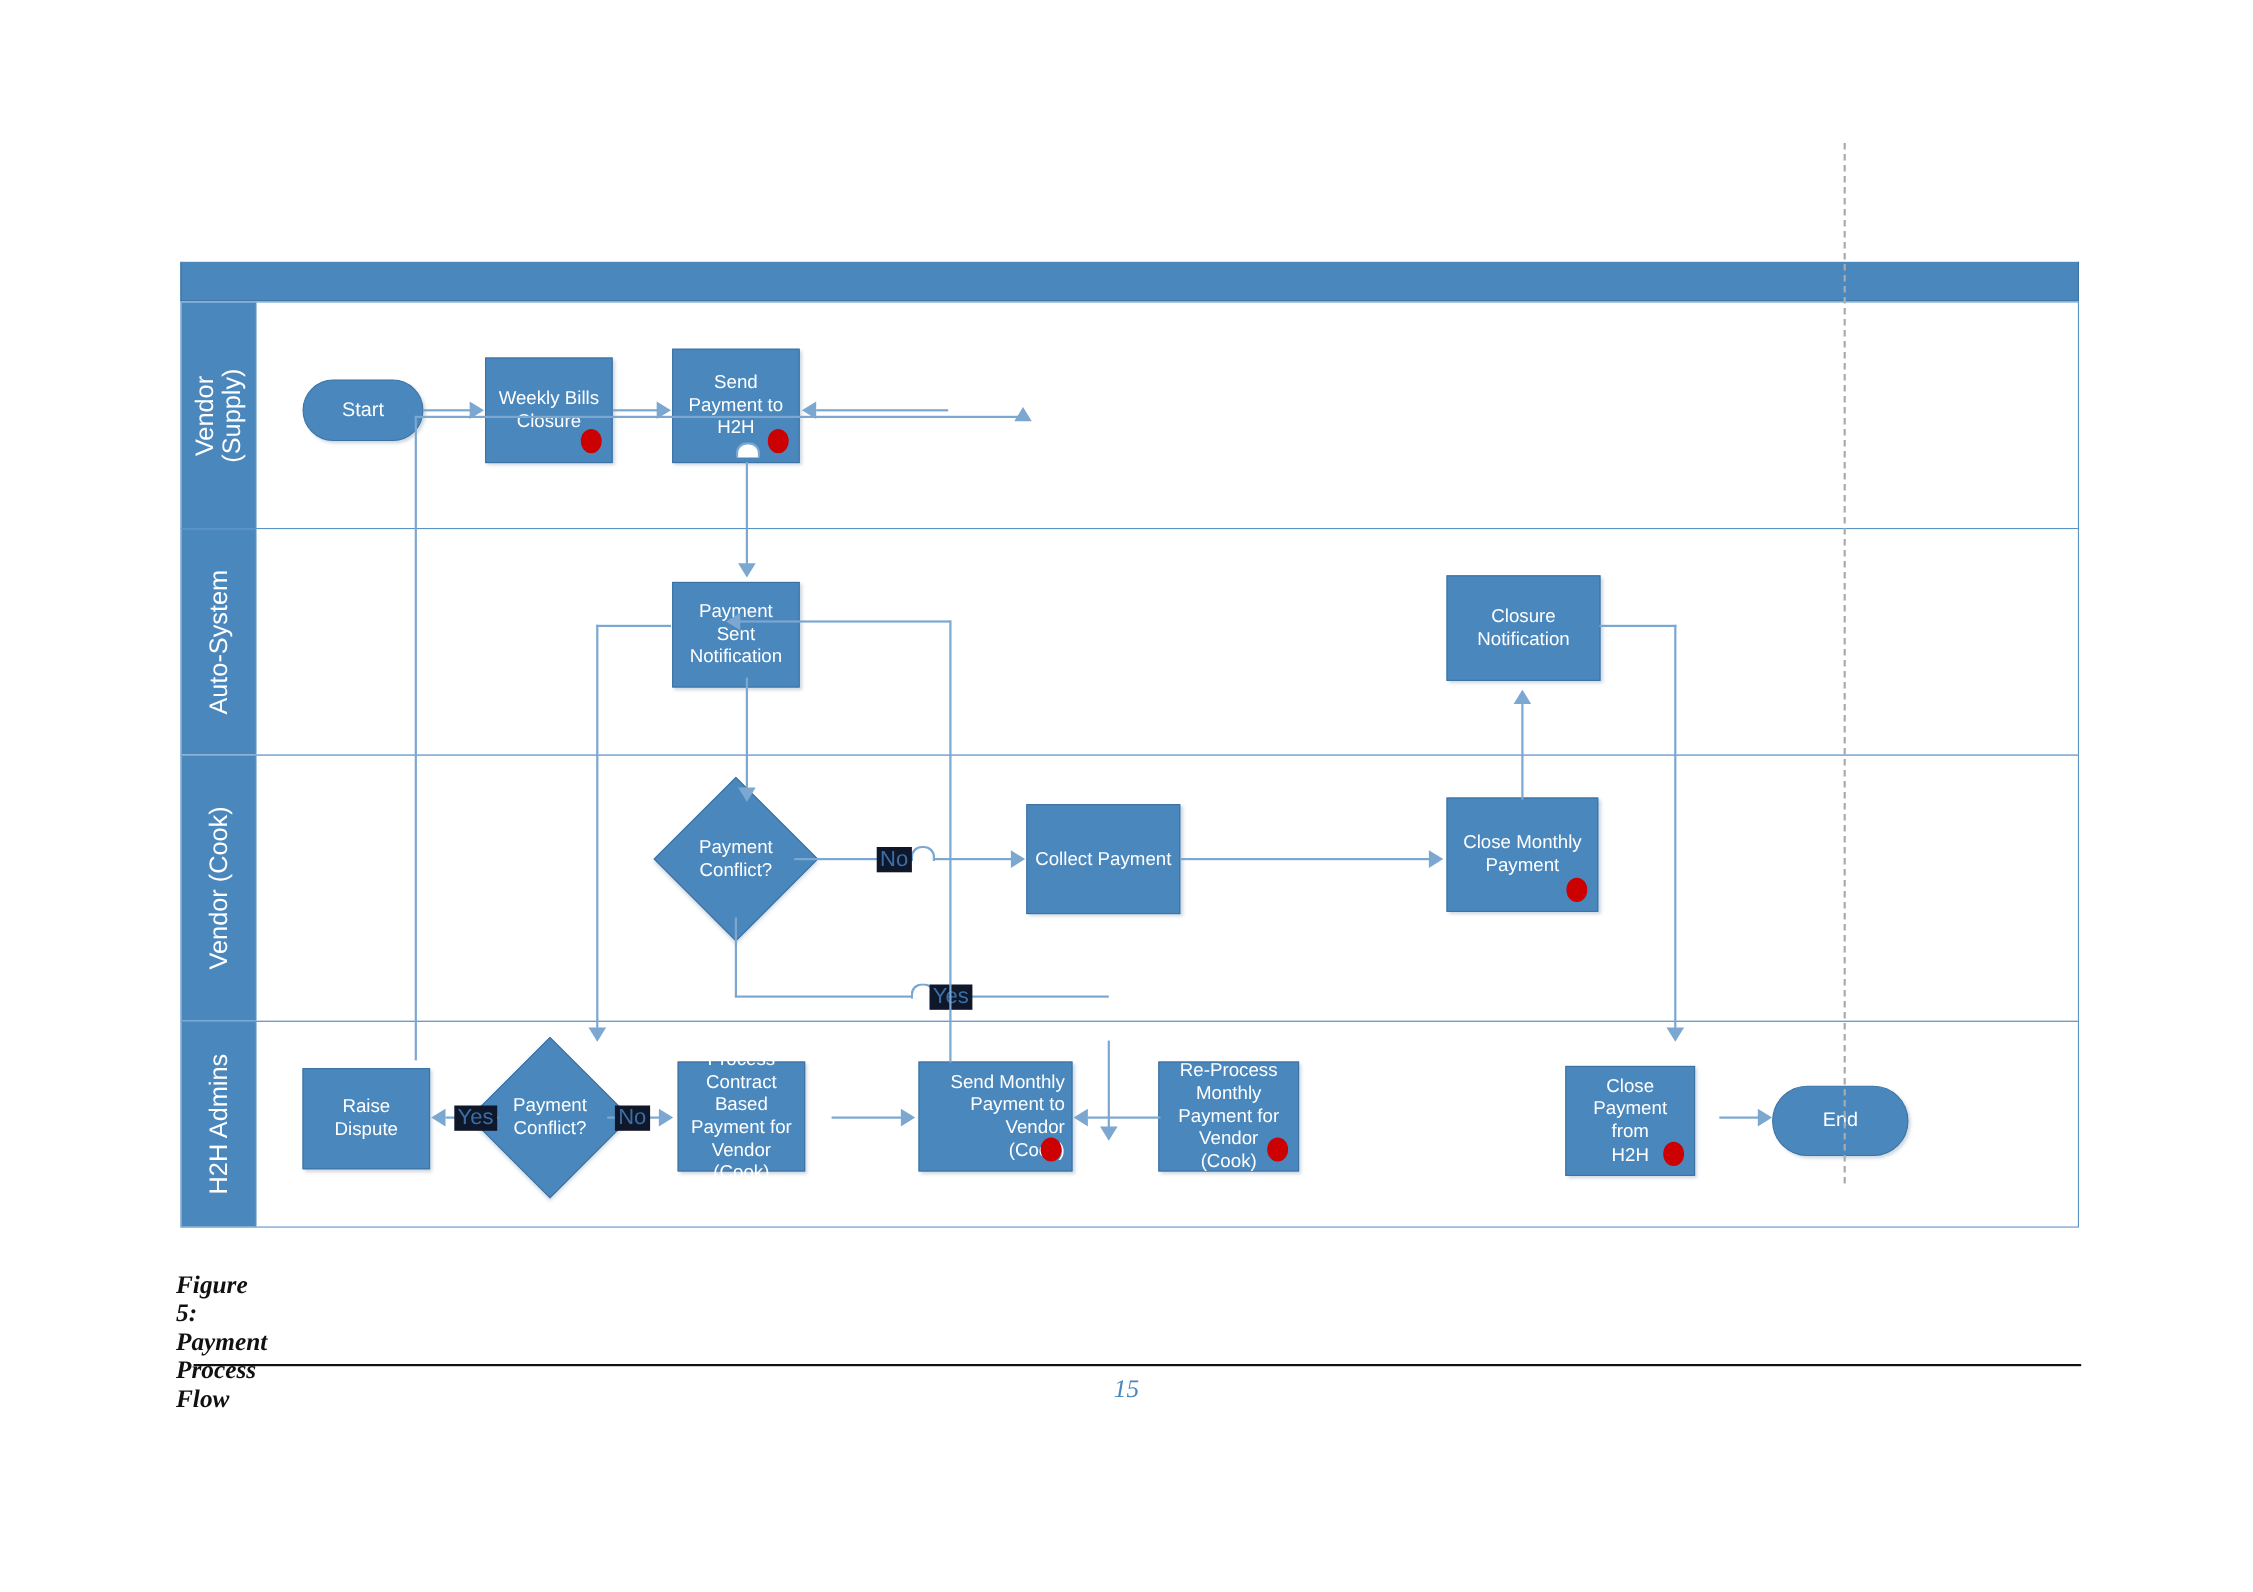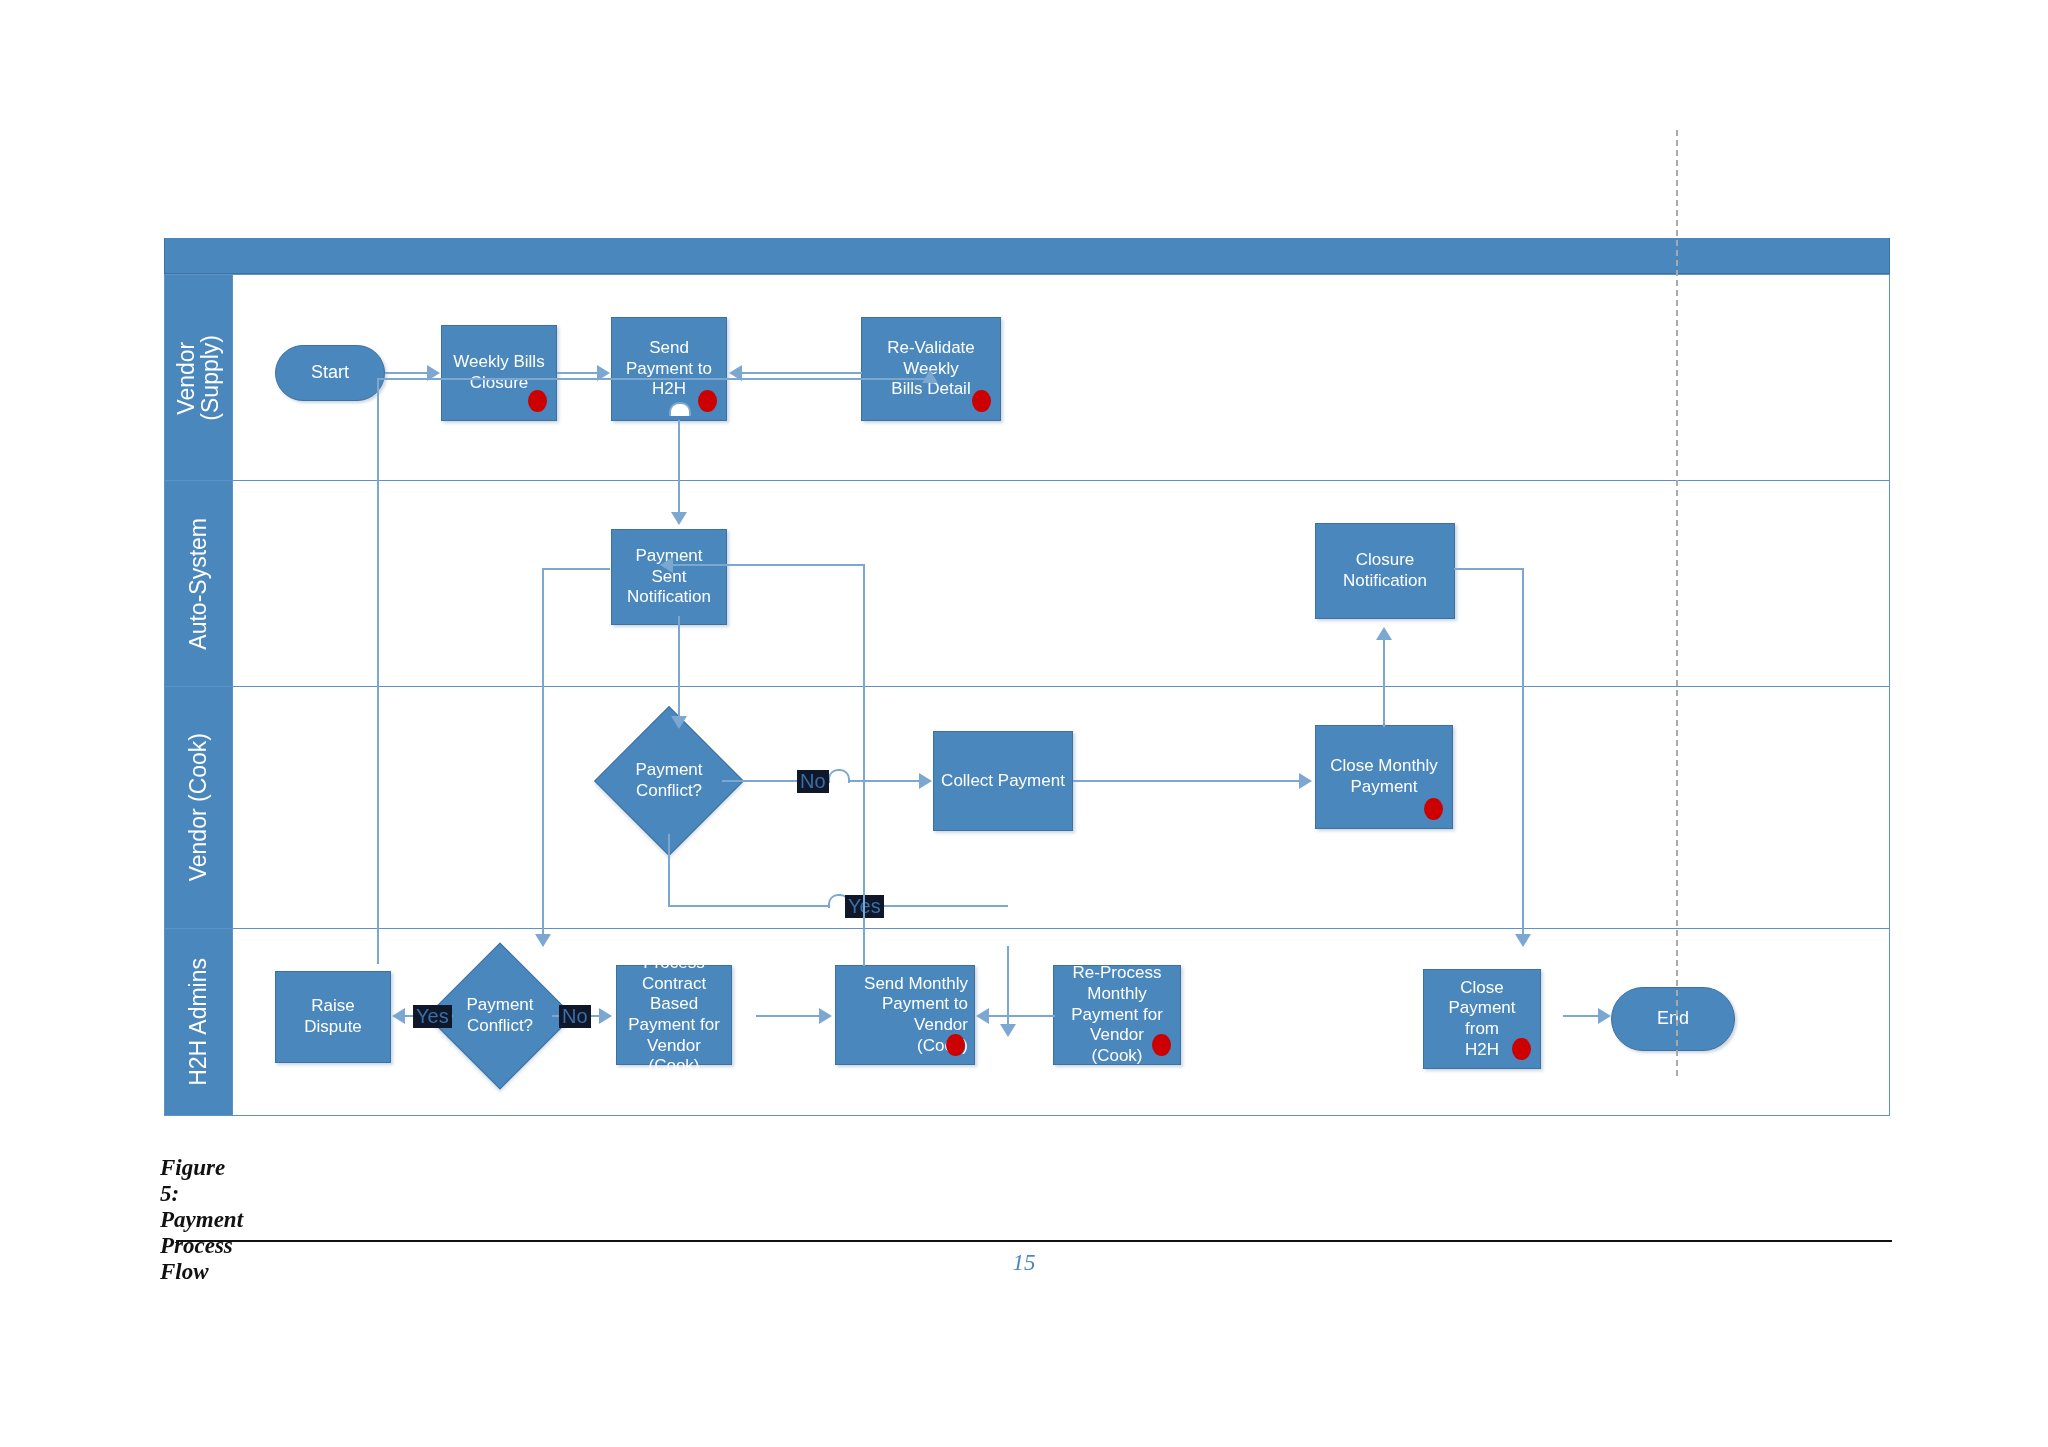--- a/index.html
+++ b/index.html
@@ -164,25 +164,20 @@
             <span>Weekly Bills Closure</span>
             <span class="reddot"></span>
           </div>
 
           <div class="node" style="left:378px;top:42px;width:116px;height:104px;">
             <span>Send Payment to
 H2H</span>
             <span class="reddot"></span>
           </div>
 
-          <div class="node" style="left:628px;top:42px;width:140px;height:104px;">
-            <span>Re-Validate Weekly
-Bills Detail</span>
-            <span class="reddot"></span>
-          </div>
 
           <div class="ln lh" style="left:152px;top:97px;width:43px;"></div>
           <div class="arw arw-r" style="left:194px;top:90px;"></div>
 
           <div class="ln lh" style="left:324px;top:97px;width:42px;"></div>
           <div class="arw arw-r" style="left:364px;top:90px;"></div>
 
           <div class="ln lh" style="left:509px;top:97px;width:120px;"></div>
           <div class="arw arw-l" style="left:496px;top:90px;"></div>
         </div>

